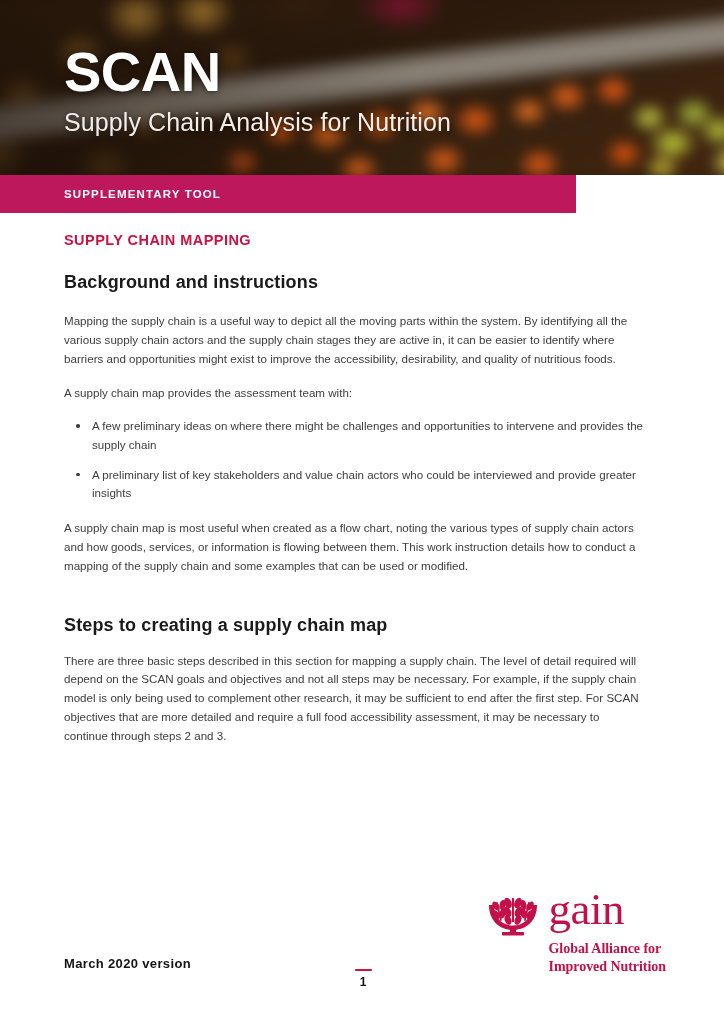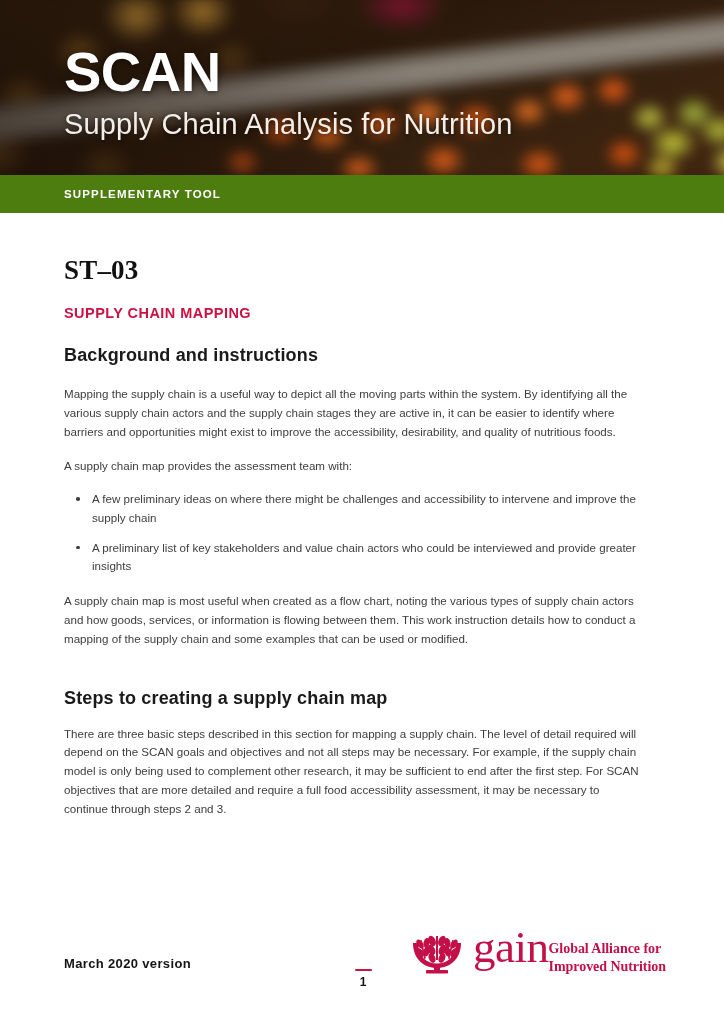--- a/index.html
+++ b/index.html
@@ -93,33 +93,33 @@
     font-size: 56px;
     line-height: 1;
     color: #ffffff;
     letter-spacing: -0.5px;
     margin: 0;
     text-shadow: 0 1px 6px rgba(0,0,0,0.55);
   }
   .hero-subtitle {
     font-family: "Liberation Sans", sans-serif;
     font-weight: normal;
-    font-size: 29px;
+    font-size: 25px;
     line-height: 1.1;
     color: #f4eee9;
     margin: 9px 0 0 0;
     letter-spacing: 0.1px;
     text-shadow: 0 1px 5px rgba(0,0,0,0.6);
   }
 
   
   .ribbon {
-    width: 724px;
+    width: 576px;
     height: 38px;
-    background: #4d7c0f;
+    background: #be185d;
     display: flex;
     align-items: center;
   }
   .ribbon-label {
     margin-left: 64px;
     font-family: "Liberation Sans", sans-serif;
     font-weight: bold;
     font-size: 11.5px;
     letter-spacing: 1.15px;
     color: #ffffff;
@@ -242,20 +242,21 @@
     align-items: flex-start;
   }
   .logo-mark {
     width: 56px;
     height: 46px;
     margin-right: 8px;
     flex: none;
   }
   .logo-textblock {
     display: flex;
+    flex-direction: column;
     justify-content: flex-start;
   }
   .logo-word {
     font-family: "Liberation Serif", serif;
     font-size: 45px;
     line-height: 0.86;
     color: #c31048;
     letter-spacing: -0.5px;
     font-weight: normal;
   }
@@ -282,29 +283,28 @@
       <div class="hero-subtitle">Supply Chain Analysis for Nutrition</div>
     </div>
   </div>
 
   <div class="ribbon">
     <div class="ribbon-label">SUPPLEMENTARY TOOL</div>
   </div>
 
   <div class="content">
 
-    <div class="doc-code">ST–03</div>
     <div class="doc-topic">SUPPLY CHAIN MAPPING</div>
 
     <div class="h-section">Background and instructions</div>
     <p class="body lead">Mapping the supply chain is a useful way to depict all the moving parts within the system. By identifying all the various supply chain actors and the supply chain stages they are active in, it can be easier to identify where barriers and opportunities might exist to improve the accessibility, desirability, and quality of nutritious foods.</p>
     <p class="body">A supply chain map provides the assessment team with:</p>
 
     <ul class="bullets">
-      <li>A few preliminary ideas on where there might be challenges and accessibility to intervene and improve the supply chain</li>
+      <li>A few preliminary ideas on where there might be challenges and opportunities to intervene and provides the supply chain</li>
       <li>A preliminary list of key stakeholders and value chain actors who could be interviewed and provide greater insights</li>
     </ul>
 
     <p class="body">A supply chain map is most useful when created as a flow chart, noting the various types of supply chain actors and how goods, services, or information is flowing between them. This work instruction details how to conduct a mapping of the supply chain and some examples that can be used or modified.</p>
 
     <div class="h-section tight">Steps to creating a supply chain map</div>
     <p class="body">There are three basic steps described in this section for mapping a supply chain. The level of detail required will depend on the SCAN goals and objectives and not all steps may be necessary. For example, if the supply chain model is only being used to complement other research, it may be sufficient to end after the first step. For SCAN objectives that are more detailed and require a full food accessibility assessment, it may be necessary to continue through steps 2 and 3.</p>
 
   </div>
 

